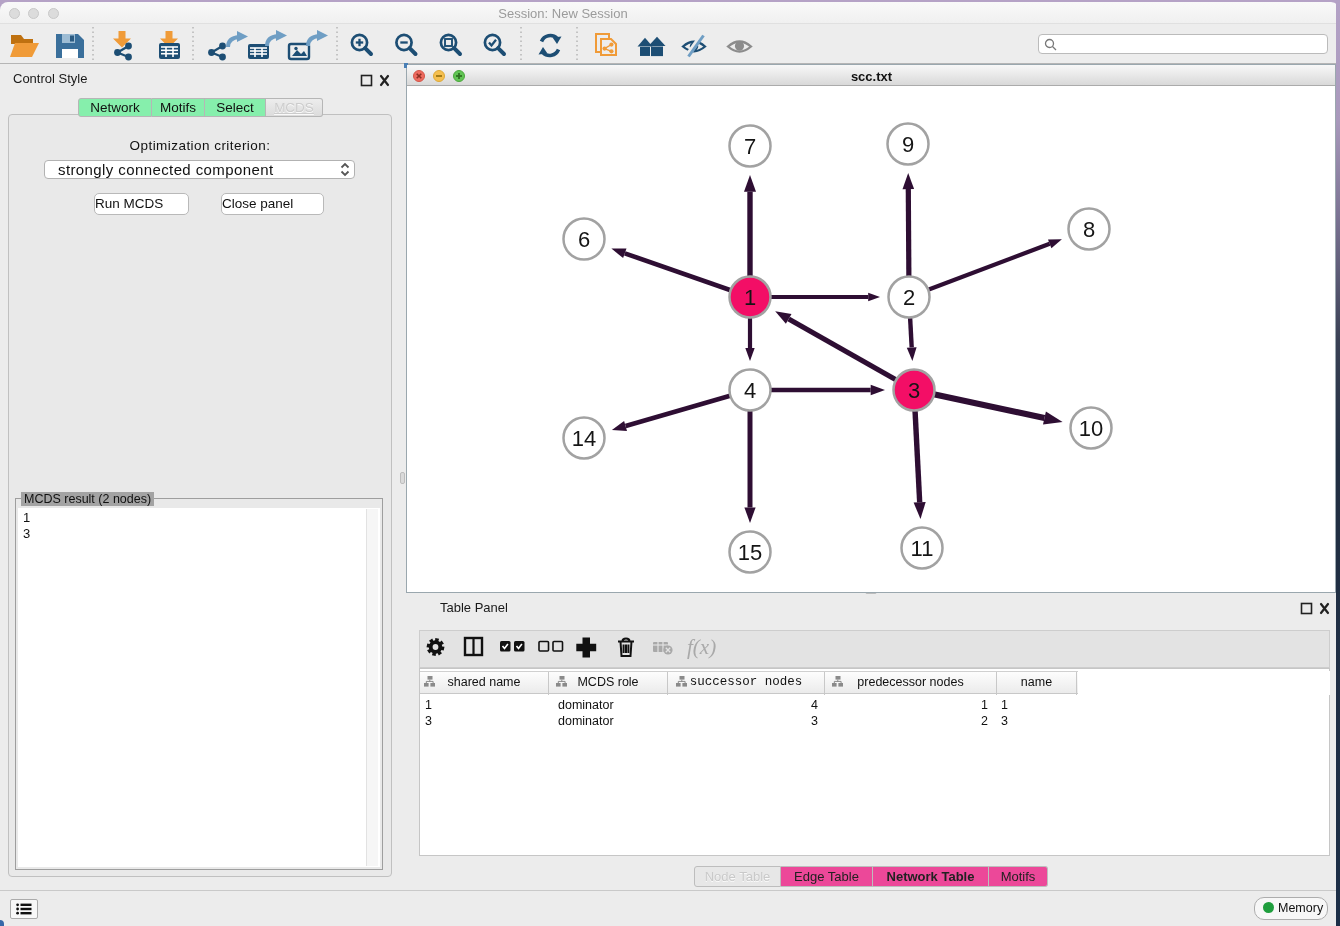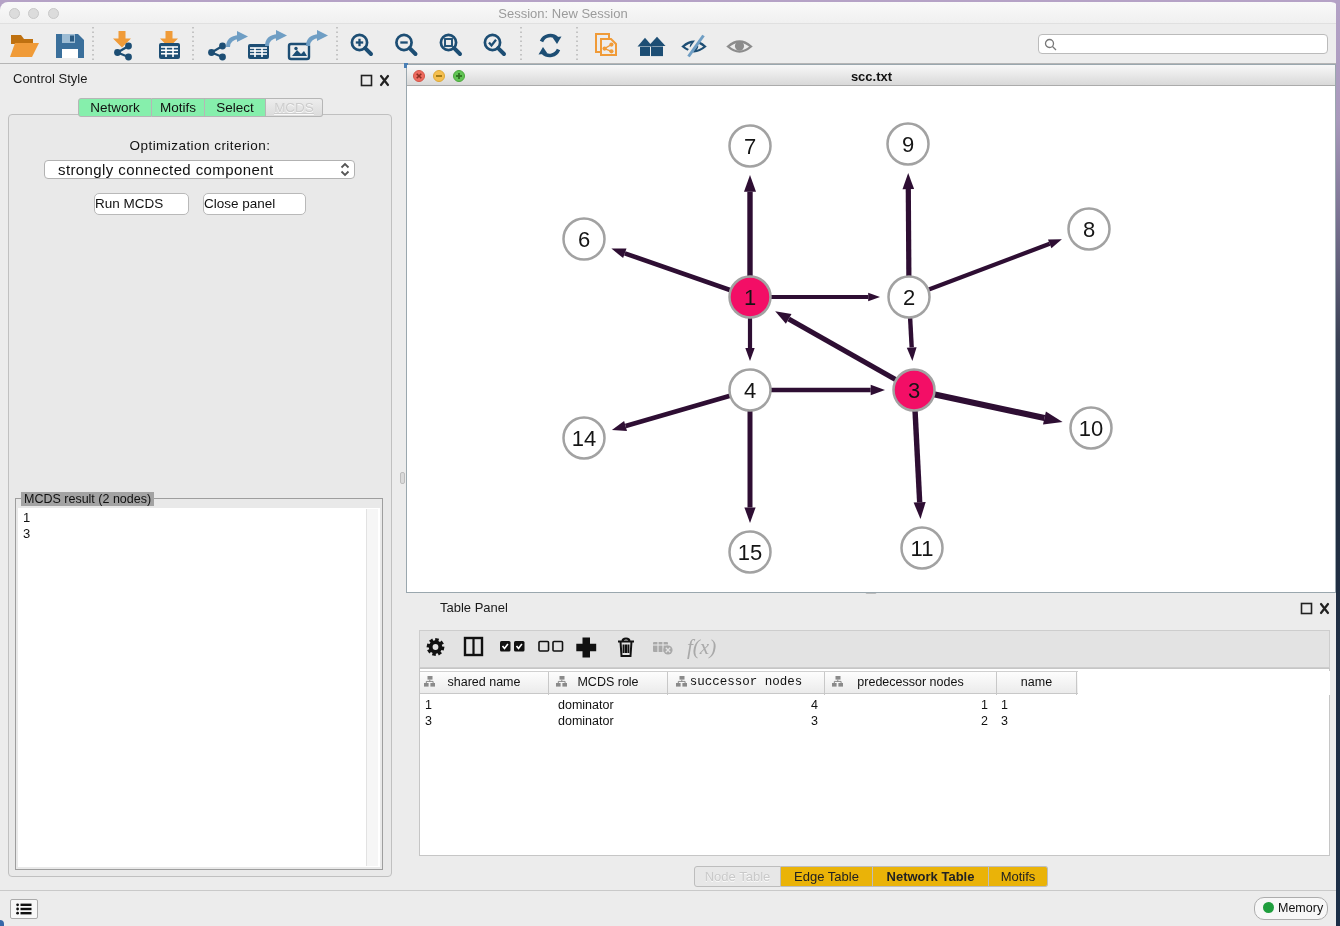--- a/index.html
+++ b/index.html
@@ -32,21 +32,21 @@
 #nettitle { left:407px; top:65px; width:928px; height:21px; background:linear-gradient(#f8f8f8,#d9d9d9); border-bottom:1px solid #ababab; }
 .mac { width:12px; height:12px; border-radius:50%; top:70px; }
 #netname { top:69px; left:407px; width:929px; text-align:center; font-size:13px; font-weight:bold; color:#111; }
 
 #tpheader { left:440px; top:600px; font-size:13px; color:#1a1a1a; }
 #tptoolbar { left:419px; top:630px; width:911px; height:38px; background:#e3e3e3; border:1px solid #cdcdcd; }
 #tablebox { left:419px; top:668px; width:911px; height:188px; background:#fff; border:1px solid #c6c6c6; }
 #thead { left:420px; top:671px; width:909px; height:23px; background:linear-gradient(#fdfdfd,#ebebeb); border-top:1px solid #d0d0d0; border-bottom:1px solid #c8c8c8; }
 .th { position:absolute; top:0; height:23px; border-right:1px solid #c8c8c8; font-size:12.5px; color:#111; text-align:center; line-height:20px; }
 .td { position:absolute; font-size:12.5px; color:#111; }
-.btab { height:21px; line-height:19px; font-size:13px; text-align:center; background:#eab308; border:1px solid #bdbdbd; border-left:none; color:#222; }
+.btab { height:21px; line-height:19px; font-size:13px; text-align:center; background:#ec4899; border:1px solid #bdbdbd; border-left:none; color:#222; }
 
 #statusbar { left:0; top:890px; width:1340px; height:36px; background:#ececec; border-top:1px solid #c9c9c9; }
 #listbtn { left:10px; top:899px; width:28px; height:20px; background:#f8f8f8; border:1px solid #ababab; border-radius:2px; }
 #membtn { left:1254px; top:897px; width:74px; height:23px; background:#f7f7f7; border:1px solid #adadad; border-radius:10px; font-size:12.5px; color:#111; line-height:21px; white-space:nowrap; }
 </style>
 </head>
 <body>
 <div class="abs" id="topstrip"></div>
 <div class="abs" style="left:0;top:0;width:14px;height:14px;background:#b5a2c6;"></div>
 <div class="abs" style="left:1326px;top:0;width:14px;height:14px;background:#b5a2c6;"></div>
@@ -163,21 +163,21 @@
 <div class="tab" style="width:61px;">Select</div>
 <div class="tab last dis" style="width:57px;text-decoration:underline;">MCDS</div>
 </div>
 <div class="abs" id="optlabel">Optimization criterion:</div>
 <div class="abs" id="cpselect">strongly connected component</div>
 <svg class="abs" style="left:338px;top:162px;" width="14" height="15" viewBox="0 0 14 15">
     <path d="M3.5 5.5 L7 2 L10.5 5.5" fill="none" stroke="#555" stroke-width="1.8"></path>
     <path d="M3.5 9.5 L7 13 L10.5 9.5" fill="none" stroke="#555" stroke-width="1.8"></path>
   </svg>
 <div class="abs btn" style="left:94px;top:193px;width:95px;">Run MCDS</div>
-<div class="abs btn" style="left:203px;top:193px;width:103px;">Close panel</div>
+<div class="abs btn" style="left:221px;top:193px;width:103px;">Close panel</div>
 <div class="abs" id="fieldset"></div>
 <div class="abs" id="fslegend">MCDS result (2 nodes)</div>
 <div class="abs" id="fstext">
     <div style="padding:2px 0 0 5px;font-size:13px;color:#111;line-height:16px;">1<br>3</div>
   </div>
 <div class="abs" id="fsscroll"></div>
 
 <div class="abs" style="left:400px;top:472px;width:5px;height:12px;background:#dadada;border:1px solid #bdbdbd;border-radius:2px;"></div>
 <div class="abs" style="left:865px;top:589px;width:12px;height:5px;background:#dadada;border:1px solid #bdbdbd;border-radius:2px;"></div>
 

